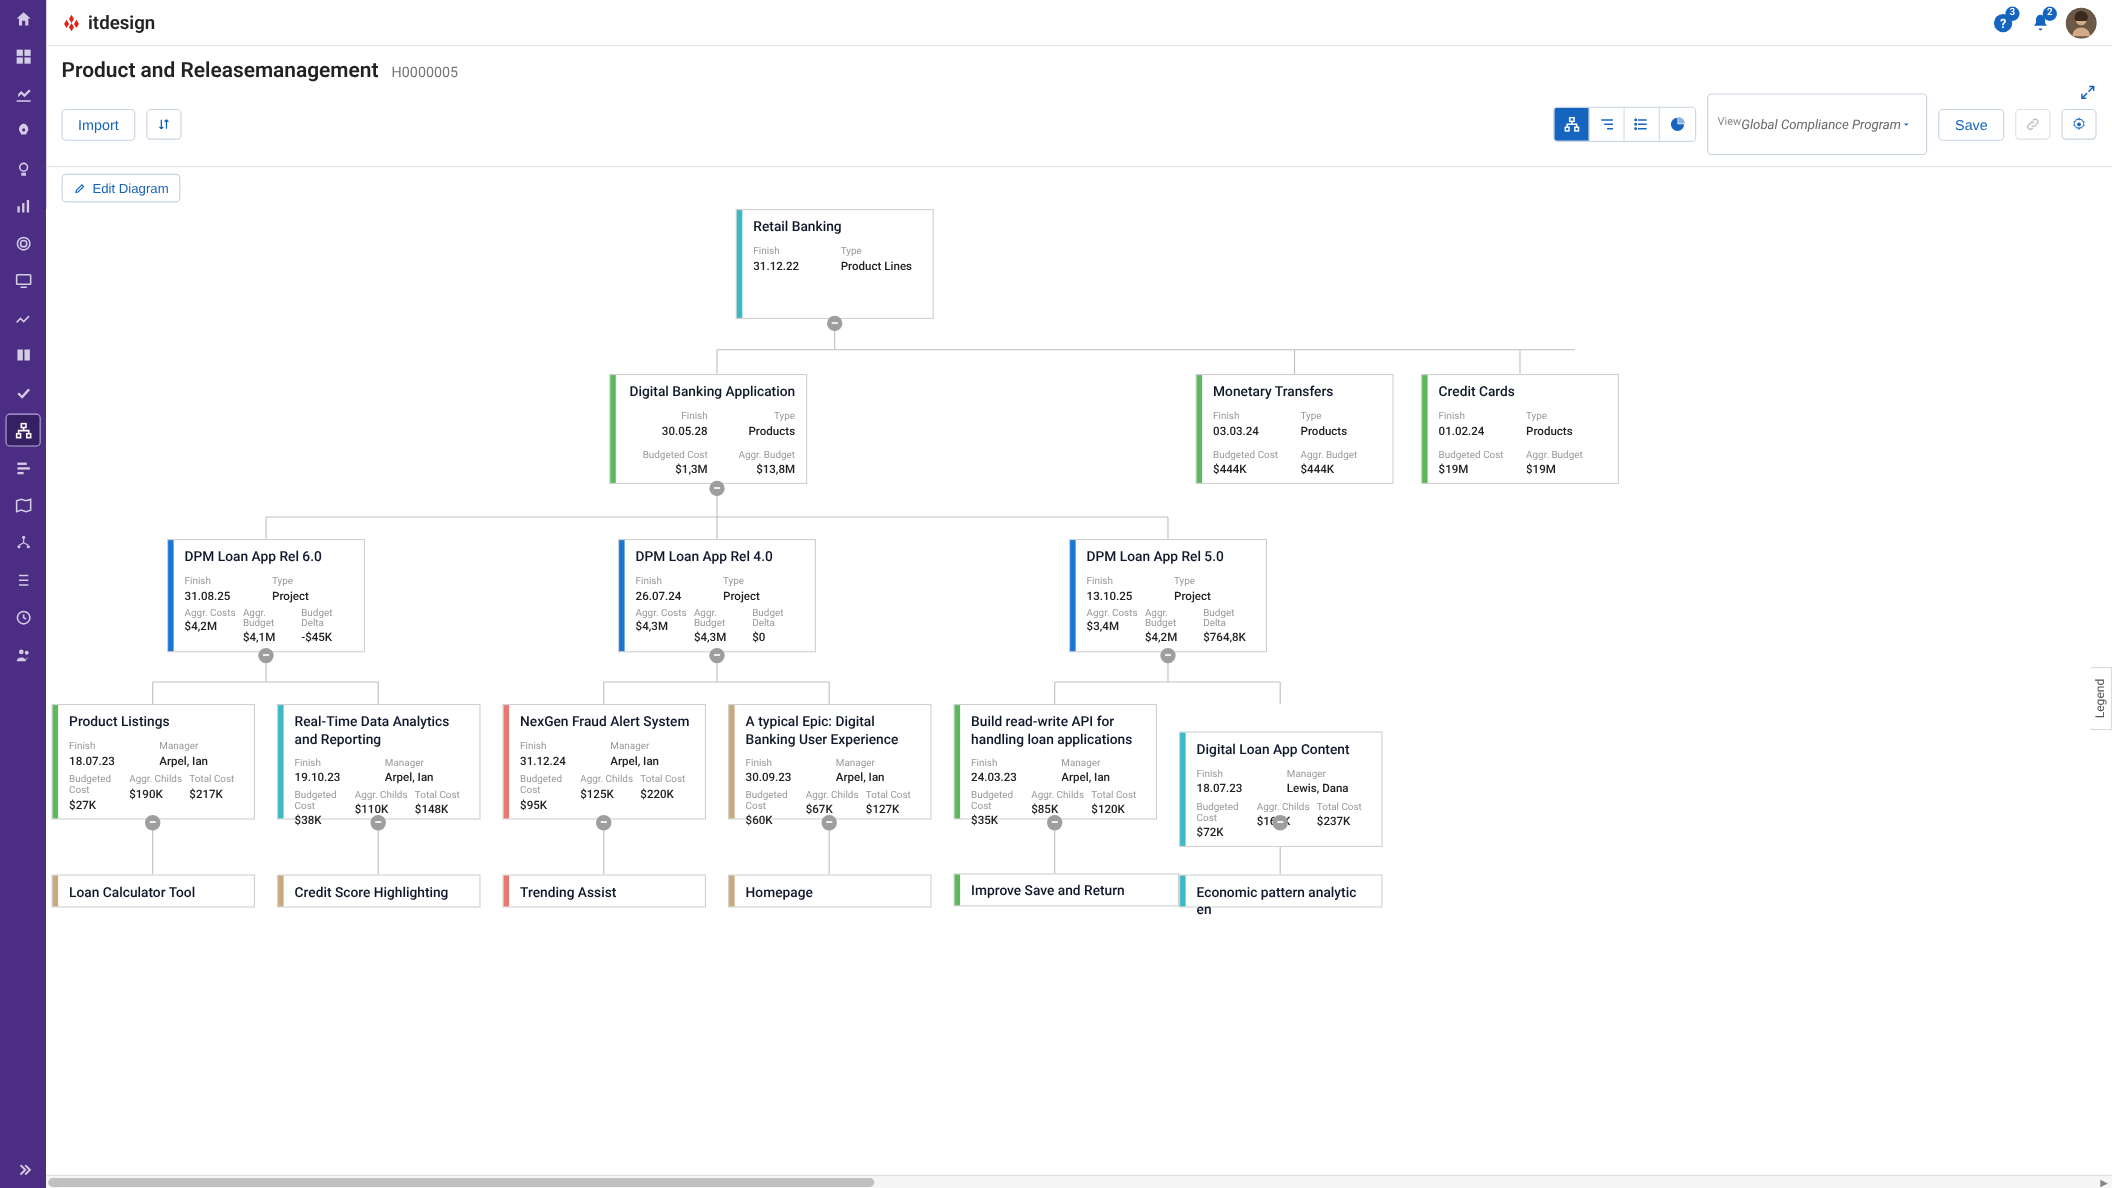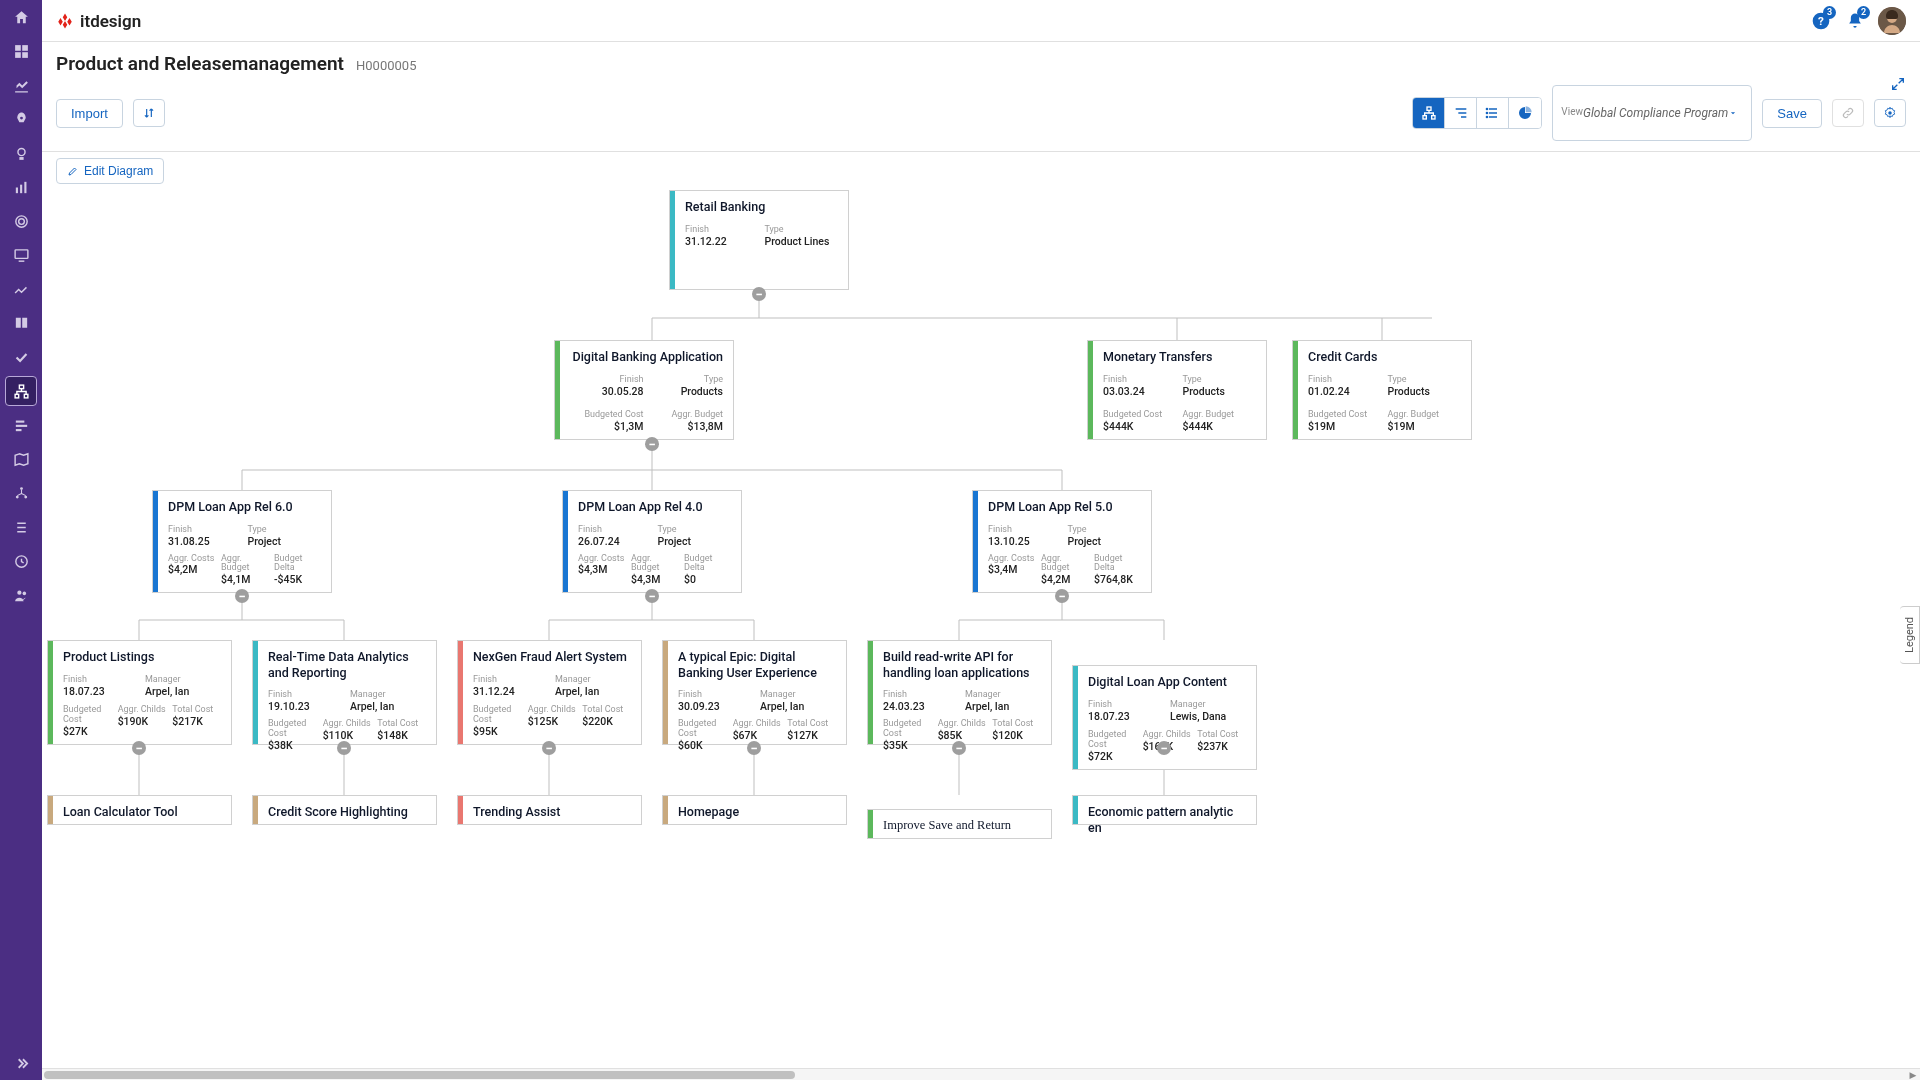--- a/index.html
+++ b/index.html
@@ -759,21 +759,21 @@
           <div class="node-body">
               <div class="node-title" style="margin:0">Trending Assist</div>
             </div>
         </div>
         <div class="node" style="left:620px; top:605px; width:185px; height:30px;">
           <div class="node-stripe" style="background:#c8a97e"></div>
           <div class="node-body">
               <div class="node-title" style="margin:0">Homepage</div>
             </div>
         </div>
-        <div class="node" style="left:825px; top:619px; width:185px; height:30px;font-family:Liberation Serif, serif;">
+        <div class="node" style="left:825px; top:604px; width:205px; height:30px;">
           <div class="node-stripe" style="background:#5cb85c"></div>
           <div class="node-body">
               <div class="node-title" style="margin:0">Improve Save and Return</div>
             </div>
         </div>
         <div class="node" style="left:1030px; top:605px; width:185px; height:30px;">
           <div class="node-stripe" style="background:#3bb9c4"></div>
           <div class="node-body">
               <div class="node-title" style="margin:0">Economic pattern analytic en</div>
             </div>

